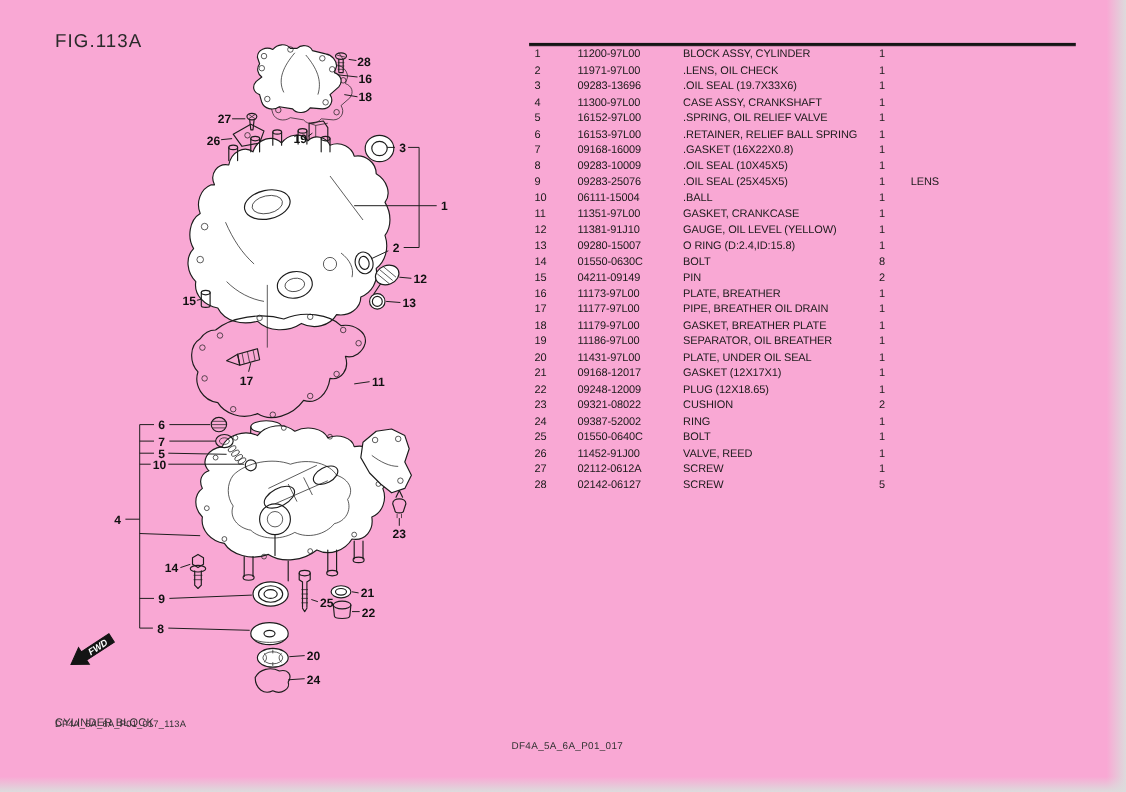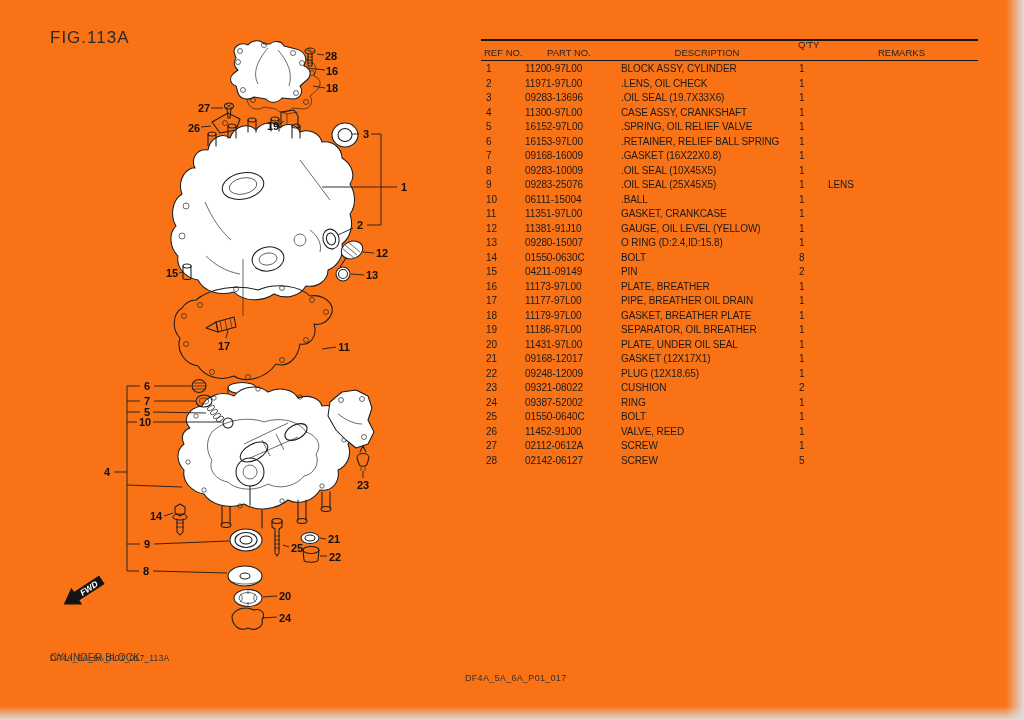--- a/index.html
+++ b/index.html
@@ -1,17 +1,17 @@
 <!DOCTYPE html>
 <html><head>
 <meta charset="utf-8">
 <style>
   html,body{margin:0;padding:0;}
   body{font-family:"Liberation Sans",sans-serif;background:#f2f2f2;}
-  .page{position:relative;width:1024px;height:720px;background:#f97316;overflow:hidden;color:#1a1a1a;}
+  .page{position:relative;width:1024px;height:720px;background:#f9a8d4;overflow:hidden;color:#1a1a1a;}
   .fig-label{position:absolute;left:50px;top:28px;font-size:17px;letter-spacing:1px;color:#2a2a2a;}
   
   .table-wrap{position:absolute;left:481px;top:36px;width:497px;}
   .tbl-title{font-size:13.5px;font-weight:bold;letter-spacing:.2px;height:16px;line-height:16px;white-space:nowrap;}
   .rule-thick{height:2px;background:#151515;margin-top:3px;}
   .rule-thin{height:1px;background:#151515;}
   .thead{display:grid;grid-template-columns:38px 100px 176px 30px 153px;height:19px;align-items:end;font-size:9.5px;color:#222;}
   .thead .hcell{white-space:nowrap;padding-bottom:2px;line-height:10px;}
   .h-ref{padding-left:3px;}
   .h-part{text-align:center;}
@@ -349,27 +349,20 @@
       </g>
 
     <g transform="translate(83,592) rotate(-33)">
       <path d="M-22,0 L-8,-9 L-8,-4.5 L22,-4.5 L22,4.5 L-8,4.5 L-8,9 Z" fill="#141414" stroke="#141414" stroke-width="1"></path>
       <text class="fwd-text" x="7" y="3" text-anchor="middle">FWD</text>
     </g>
   </svg>
 
   <div class="table-wrap">
     <div class="rule-thick"></div>
-    <div class="thead">
-      <div class="hcell h-ref">REF NO.</div>
-      <div class="hcell h-part">PART NO.</div>
-      <div class="hcell h-desc">DESCRIPTION</div>
-      <div class="hcell h-qty">Q'TY</div>
-      <div class="hcell h-rem">REMARKS</div>
-    </div>
     <div class="rule-thin"></div>
     <div class="trows">
         <div class="trow">
           <div class="tcell c-ref">1</div>
           <div class="tcell c-part">11200-97L00</div>
           <div class="tcell c-desc">BLOCK ASSY, CYLINDER</div>
           <div class="tcell c-qty">1</div>
           <div class="tcell c-rem"></div>
         </div>
         <div class="trow">

